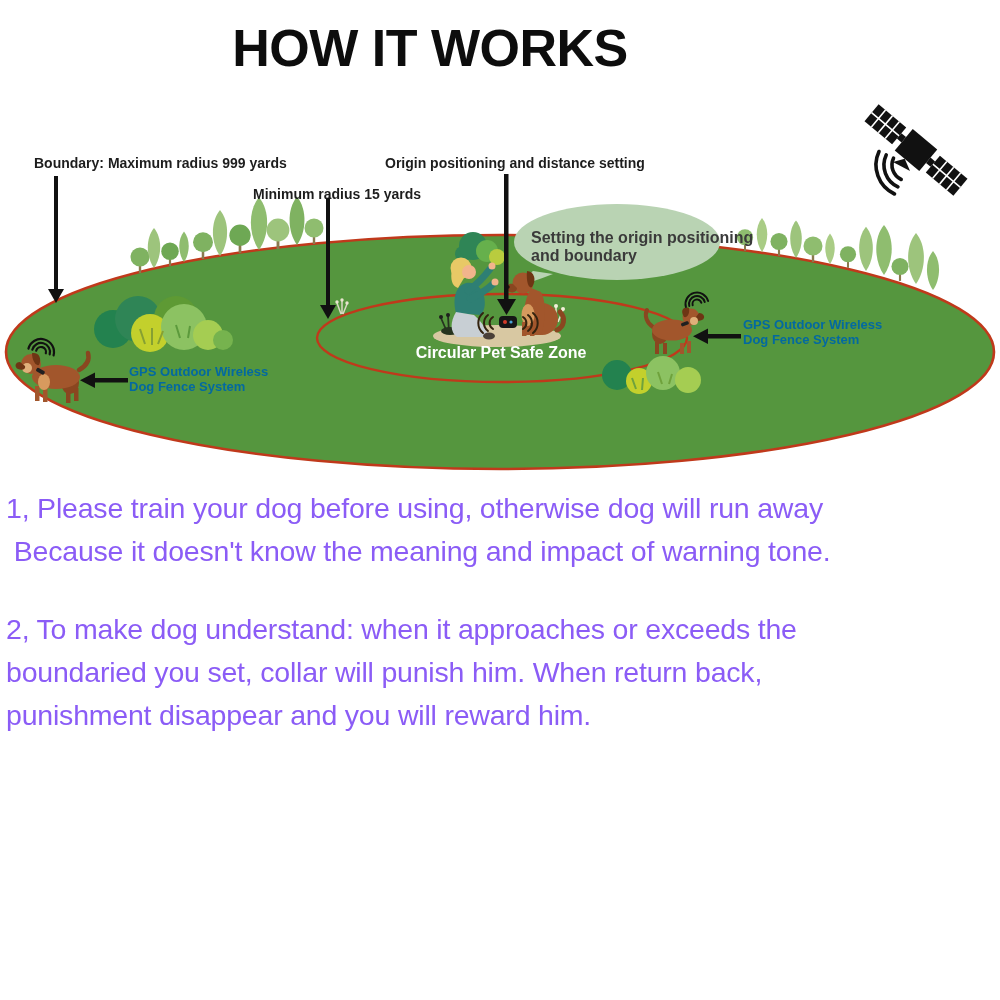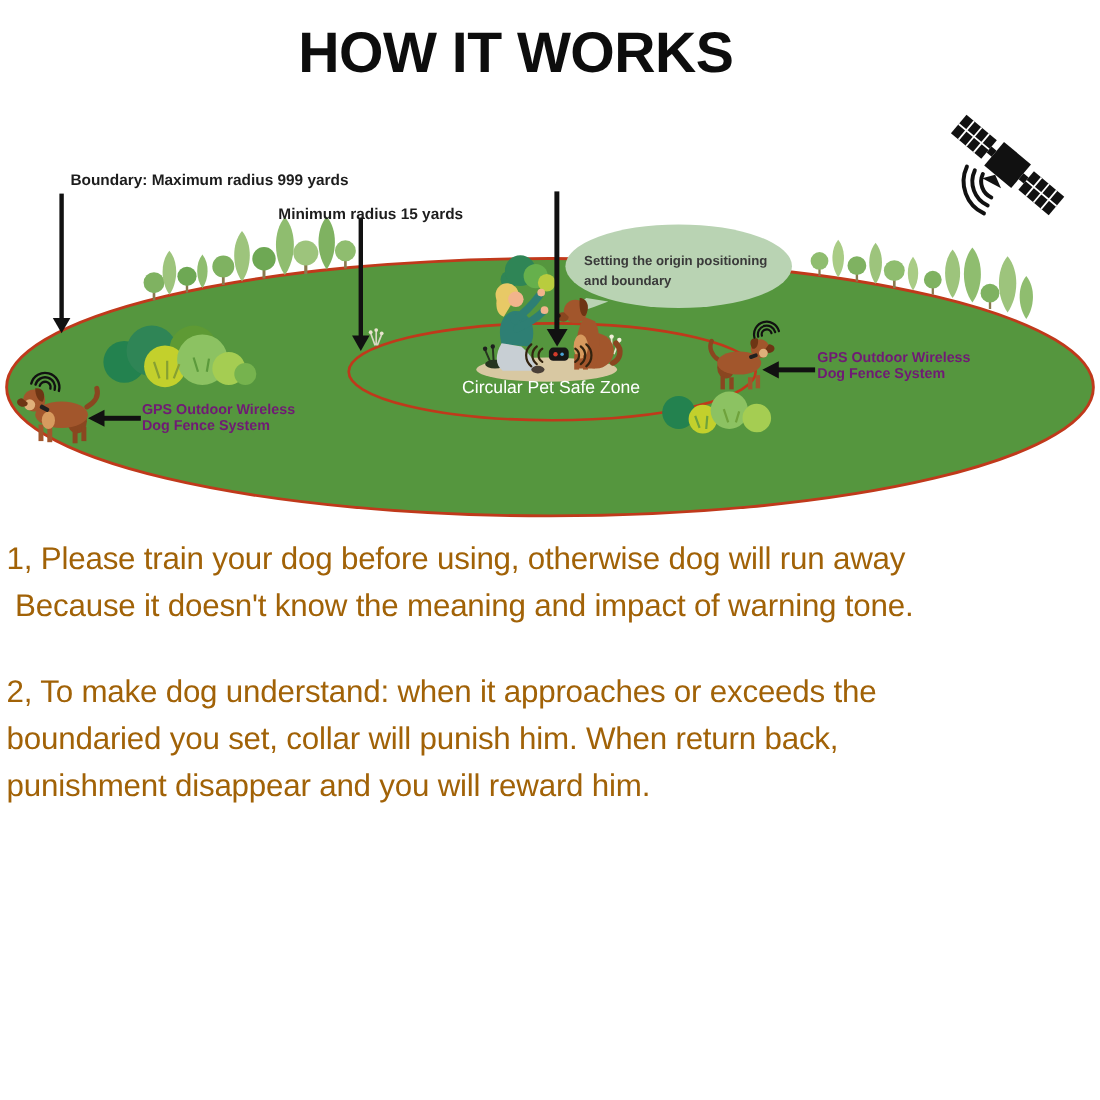--- a/index.html
+++ b/index.html
@@ -1,28 +1,28 @@
 <!DOCTYPE html>
 <html><head>
 <meta charset="utf-8">
 <style>
   html,body{margin:0;padding:0;background:#fff;}
   #stage{position:relative;width:1000px;height:1000px;overflow:hidden;background:#ffffff;
          font-family:"Liberation Sans",sans-serif;}
   #scene{position:absolute;left:0;top:0;}
   .title{position:absolute;top:18px;left:0;width:860px;text-align:center;
-         font-size:52px;font-weight:900;letter-spacing:-0.5px;color:#0d0d0d;margin-left:39px;}
+         font-size:52px;font-weight:900;letter-spacing:-0.5px;color:#0d0d0d;}
   .lbl{position:absolute;font-size:14px;font-weight:600;color:#1d1d1d;white-space:nowrap;}
-  .gps{position:absolute;font-size:13px;font-weight:700;color:#701a75;line-height:14.5px;white-space:pre-wrap;}
-  .bubble-text{position:absolute;left:531px;top:229px;font-size:12px;font-weight:700;
+  .gps{position:absolute;font-size:13px;font-weight:700;color:#0369a1;line-height:14.5px;white-space:pre-wrap;}
+  .bubble-text{position:absolute;left:531px;top:229px;font-size:16px;font-weight:700;
          color:#3a3a3a;line-height:17.5px;white-space:pre-wrap;}
   .safezone{position:absolute;left:398px;top:344px;width:206px;text-align:center;
-         font-size:16px;font-weight:400;color:#ffffff;}
+         font-size:16px;font-weight:700;color:#ffffff;}
   .para{position:absolute;left:6px;width:990px;font-size:28.5px;line-height:43px;
-         letter-spacing:-0.2px;color:#a16207;white-space:pre-wrap;}
+         letter-spacing:-0.2px;color:#8b5cf6;white-space:pre-wrap;}
   .p1{top:487px;} .p2{top:608px;} .p3{top:751px;}
 </style>
 </head>
 <body>
 
 <div id="stage">
 
   <svg id="scene" width="1000" height="480" viewBox="0 0 1000 480">
     <defs>
       <path id="cyp" d="M0,0 C-6.5,-9 -7.5,-25 0,-34 C7.5,-25 6.5,-9 0,0 Z"></path>
@@ -237,22 +237,23 @@
       <path d="M95,372.5 L95,388 L80,380.2 Z"></path>
     </g>
     <g fill="#111">
       <rect x="707" y="334" width="34" height="4.5"></rect>
       <path d="M708,328.5 L708,344 L693,336.2 Z"></path>
     </g>
   </svg>
 
   <div class="title">HOW IT WORKS</div>
 
-  <div class="lbl" style="left:64px;top:155px">Boundary: Maximum radius 999 yards</div>
+  <div class="lbl" style="left:34px;top:155px">Boundary: Maximum radius 999 yards</div>
   <div class="lbl" style="left:253px;top:186px">Minimum radius 15 yards</div>
+  <div class="lbl" style="left:385px;top:155px">Origin positioning and distance setting</div>
 
   <div class="bubble-text">Setting the origin positioning
 and boundary</div>
 
   <div class="safezone">Circular Pet Safe Zone</div>
 
   <div class="gps" style="left:129px;top:365px">GPS Outdoor Wireless
 Dog Fence System</div>
   <div class="gps" style="left:743px;top:318px">GPS Outdoor Wireless
 Dog Fence System</div>

